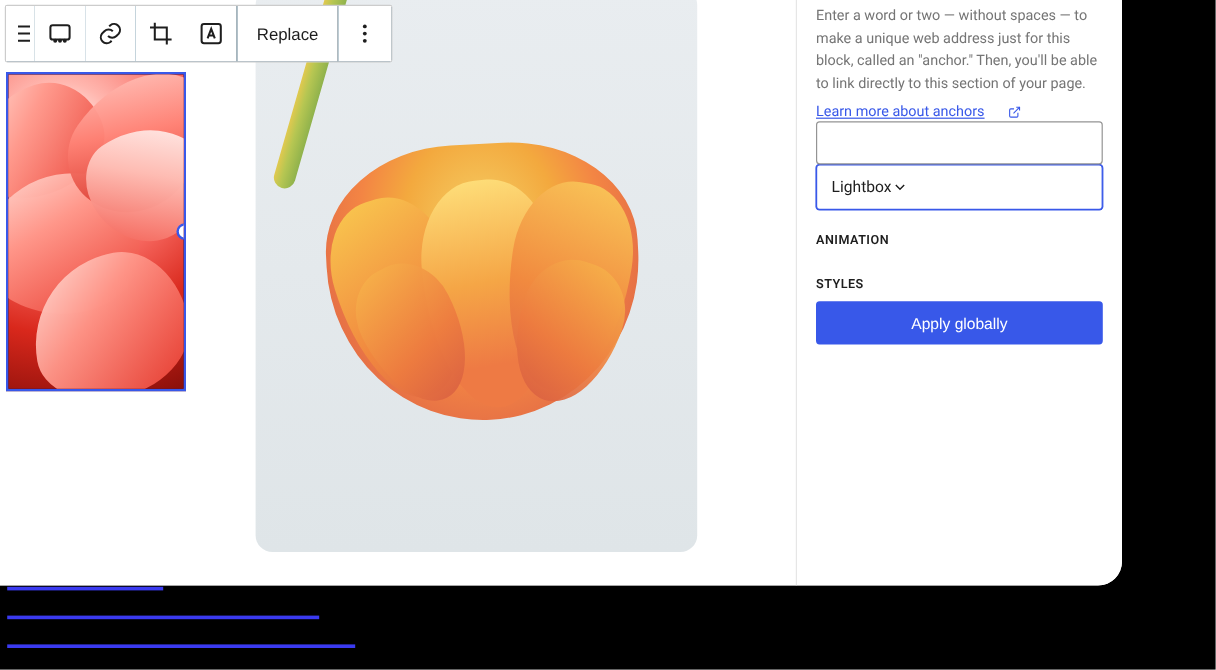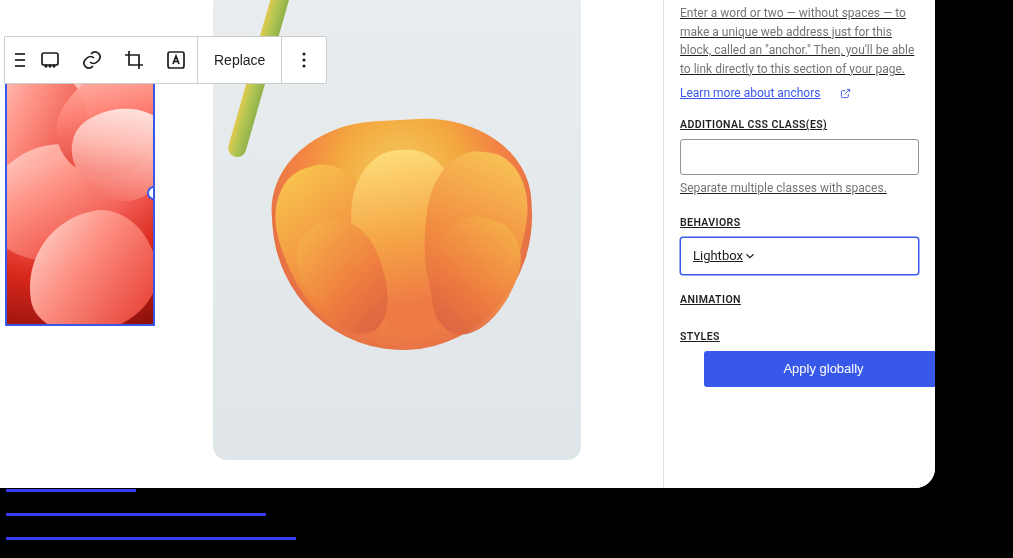--- a/index.html
+++ b/index.html
@@ -33,21 +33,20 @@
     .block-toolbar {
       position: absolute;
       top: 4px;
       left: 4px;
       display: flex;
       background: #0c4a6e;
       border: 1px solid #ccc;
       border-radius: 2px;
       height: 48px;
       z-index: 5;
-      margin-top: 32px;
     }
     .toolbar-btn {
       width: 42px;
       height: 46px;
       display: flex;
       align-items: center;
       justify-content: center;
       cursor: pointer;
       background: #fff;
       border: none;
@@ -143,21 +142,20 @@
     
     .sidebar {
       width: 272px;
       min-width: 272px;
       border-left: 1px solid #e0e0e0;
       background: #fff;
       padding: 0 16px 2px;
       overflow: hidden;
       font-size: 13px;
       color: #1e1e1e;
-      text-decoration: underline;
     }
     .help-text {
       color: #757575;
       line-height: 1.55;
       font-size: 12px;
       margin-top: 4px;
     }
     .link {
       color: #3858e9;
       text-decoration: underline;
@@ -206,21 +204,20 @@
     .primary-btn {
       width: 100%;
       height: 36px;
       background: #3858e9;
       color: #fff;
       border: none;
       border-radius: 3px;
       font-size: 13px;
       cursor: pointer;
       margin-top: 2px;
-      margin-left: 24px;
     }
     .cursor-pointer {
       position: absolute;
       width: 14px;
       height: 18px;
       top: 11px;
       left: 86px;
       pointer-events: none;
     }
     
@@ -315,25 +312,22 @@
     <p class="help-text">Enter a word or two — without spaces — to make a unique web address just for this block, called an "anchor." Then, you'll be able to link directly to this section of your page.</p>
     <a class="link">
       <span>Learn more about anchors</span>
       <svg width="11" height="11" viewBox="0 0 24 24" fill="none" stroke="currentColor" stroke-width="2">
           <path d="M18 13v6a2 2 0 0 1-2 2H5a2 2 0 0 1-2-2V8a2 2 0 0 1 2-2h6"></path>
           <polyline points="15 3 21 3 21 9"></polyline>
           <line x1="10" y1="14" x2="21" y2="3"></line>
         </svg>
     </a>
 
-    <div class="section-label">ADDITIONAL CSS CLASS(ES)</div>
     <input class="text-input" type="text" style="">
-    <p class="help-text">Separate multiple classes with spaces.</p>
-
-    <div class="section-label">BEHAVIORS</div>
+
     <div class="select-field focused">
       <span>Lightbox</span>
       <svg class="chevron" viewBox="0 0 24 24" fill="none" stroke="currentColor" stroke-width="2">
           <polyline points="6 9 12 15 18 9"></polyline>
         </svg>
     </div>
 
     <div class="section-label">ANIMATION</div>
 
     <div class="section-label" style="margin-top:24px;margin-bottom:6px">STYLES</div>

